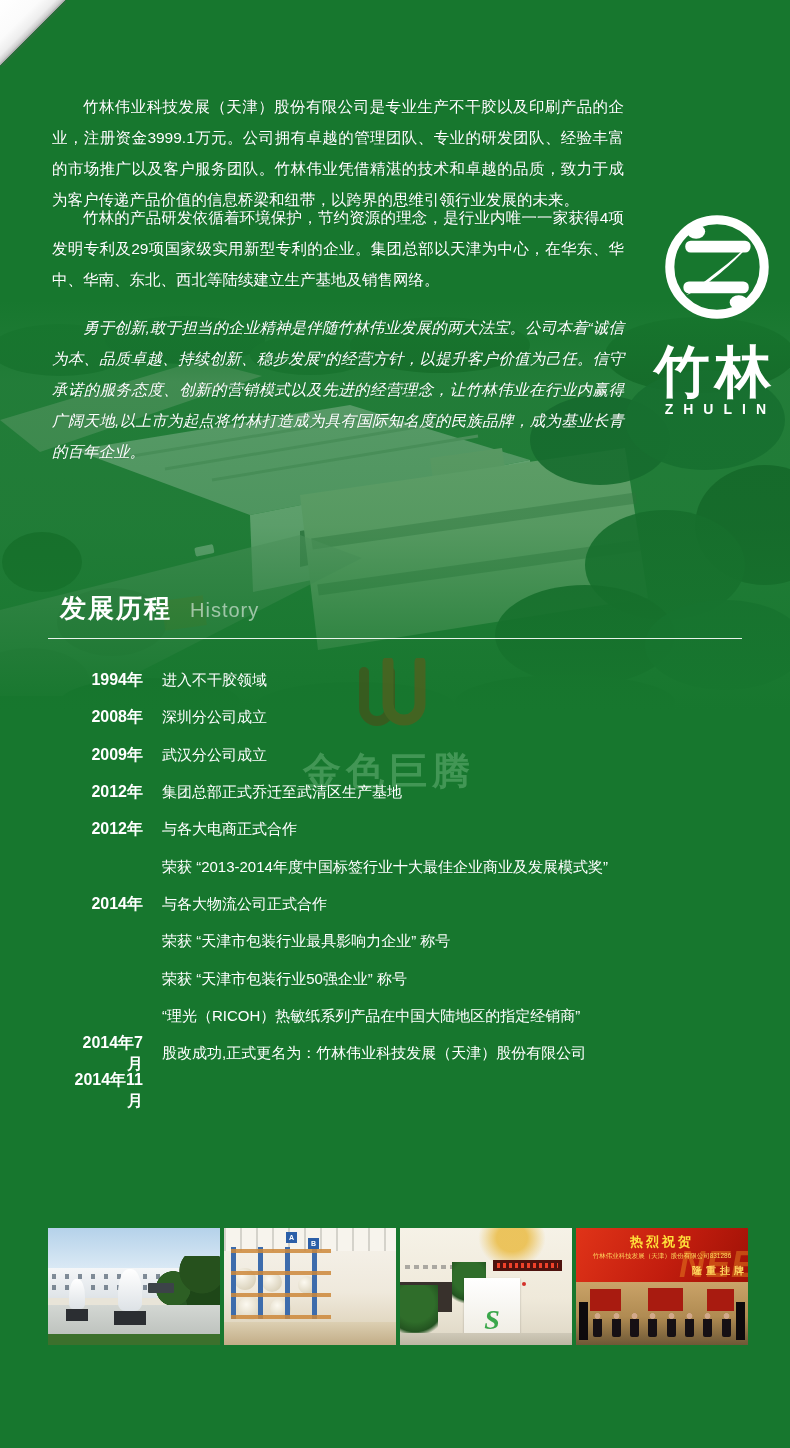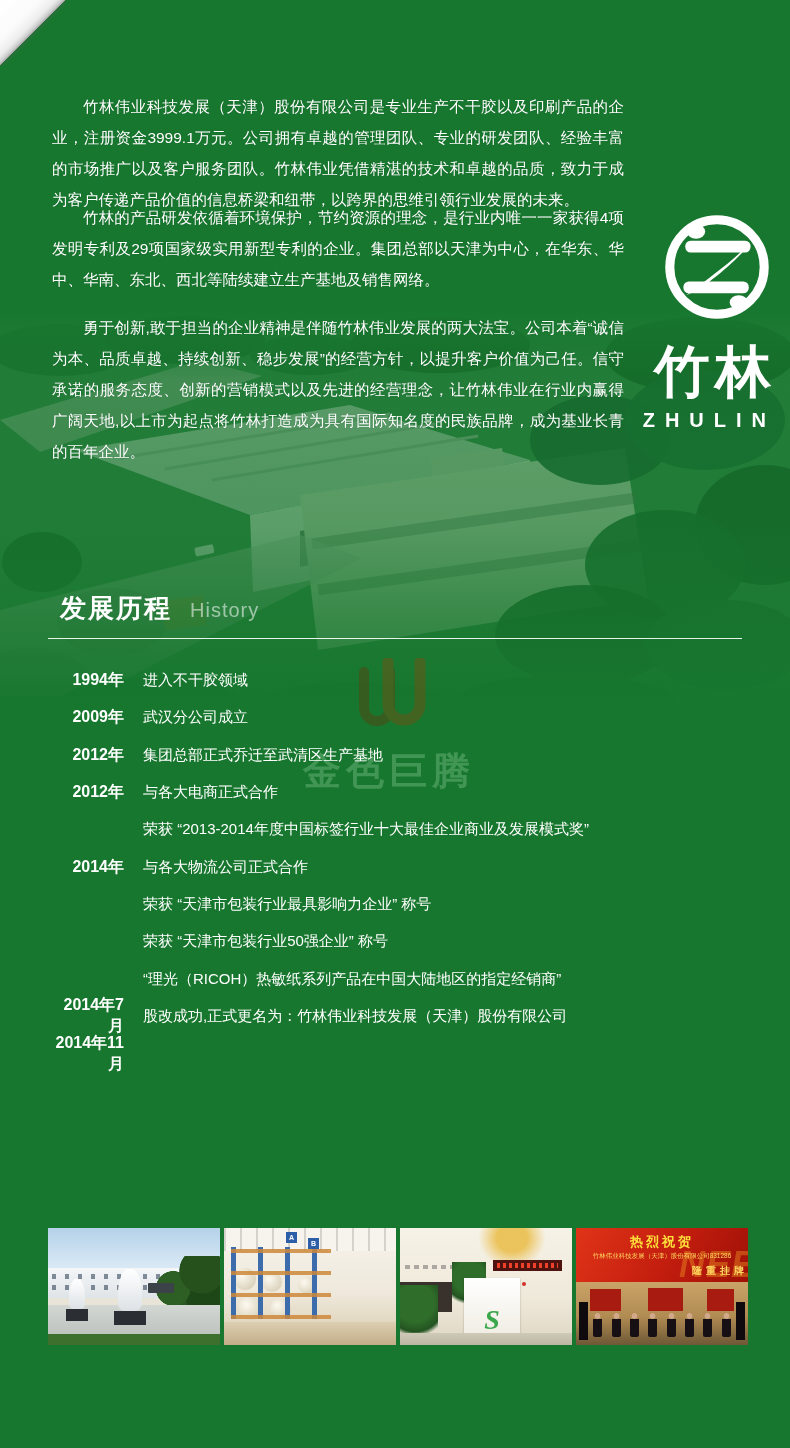--- a/index.html
+++ b/index.html
@@ -22,37 +22,37 @@
     background:linear-gradient(180deg,#17772e 0%,rgba(23,119,46,.30) 20%,rgba(23,119,46,.42) 55%,rgba(23,119,46,.82) 88%,#17772e 100%);
   }
   .content { position:absolute; inset:0; z-index:2; }
   .para {
     position:absolute; left:52px; width:572px;
     font-size:15.5px; line-height:31px; text-align:justify; text-indent:2em;
     color:#ffffff; text-shadow:0 0 1px rgba(10,60,25,.35);
   }
   .para1 { top:55px;margin-top:36px; }
   .para2 { top:202px; }
-  .para3 { top:312px; }
+  .para3 { top:312px;font-style:italic; }
   
   .logo-block { position:absolute; left:608px; top:208px; width:168px; text-align:right; }
   .logo-cn { margin-top:14px; font-size:56px; font-weight:bold; letter-spacing:5px; line-height:1; padding-left:5px; }
-  .logo-en { margin-top:9px; font-size:20px; font-weight:bold; letter-spacing:10px; padding-left:10px; }
+  .logo-en { margin-top:1px; font-size:14px; font-weight:bold; letter-spacing:10px; padding-left:10px; }
   
   .history-header { position:absolute; left:60px; top:591px; }
   .history-header .cn { font-size:26px; font-weight:bold; letter-spacing:2px; }
   .history-header .en { font-size:20px; font-weight:300; color:rgba(255,255,255,.55); margin-left:18px; letter-spacing:1px; }
   .divider { position:absolute; left:48px; top:638px; width:694px; height:1px; background:rgba(255,255,255,.9); }
   
   .watermark { position:absolute; z-index:1; pointer-events:none; }
   .wm-logo { left:352px; top:658px; width:80px; height:92px; opacity:.45; }
   .wm-text { left:303px; top:746px; font-size:38px; letter-spacing:5px; color:rgba(150,210,160,.34); font-weight:bold; }
   
   .timeline { position:absolute; left:48px; top:662px; width:700px; }
-  .tl-row { display:flex; align-items:center; height:37.3px; }
+  .tl-row { display:flex; align-items:center; height:37.3px;margin-left:19px; }
   .tl-year { width:76px; text-align:right; font-weight:bold; font-size:16px; flex:none; }
   .tl-text { margin-left:19px; font-size:15px; }
   
   .photo-strip { position:absolute; left:48px; top:1228px; display:flex; gap:4px; z-index:2; }
   .photo { position:relative; width:172px; height:117px; overflow:hidden; background:#e8e4d8; flex:none; }
   
   .p1-sky { position:absolute; top:0; left:0; right:0; height:42%; background:linear-gradient(#b5d2ea,#e2eef7); }
   .p1-building { position:absolute; top:34%; left:0; width:78%; height:26%; background:linear-gradient(#f4f6f8,#dfe4e8); }
   .p1-windows { height:5px; margin:6px 4px 0; background:repeating-linear-gradient(90deg,rgba(35,55,75,.55) 0 4px,transparent 4px 13px); }
   .p1-trees { position:absolute; right:0; top:24%; width:42%; height:50%;
@@ -185,20 +185,24 @@
       <span class="cn">发展历程</span><span class="en">History</span>
     </div>
     <div class="divider"></div>
 
     <div class="timeline">
         <div class="tl-row">
           <span class="tl-year">1994年</span>
           <span class="tl-text">进入不干胶领域</span>
         </div>
         <div class="tl-row">
+          <span class="tl-year">2008年</span>
+          <span class="tl-text">深圳分公司成立</span>
+        </div>
+        <div class="tl-row">
           <span class="tl-year">2009年</span>
           <span class="tl-text">武汉分公司成立</span>
         </div>
         <div class="tl-row">
           <span class="tl-year">2012年</span>
           <span class="tl-text">集团总部正式乔迁至武清区生产基地</span>
         </div>
         <div class="tl-row">
           <span class="tl-year">2012年</span>
           <span class="tl-text">与各大电商正式合作</span>

